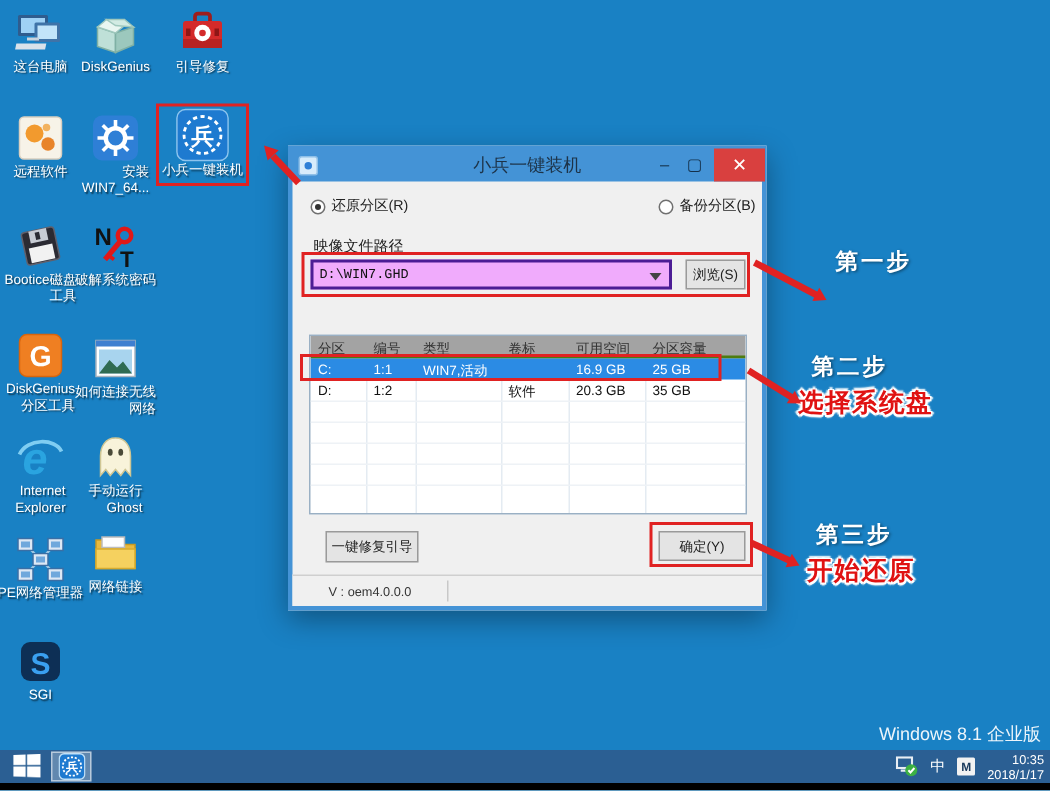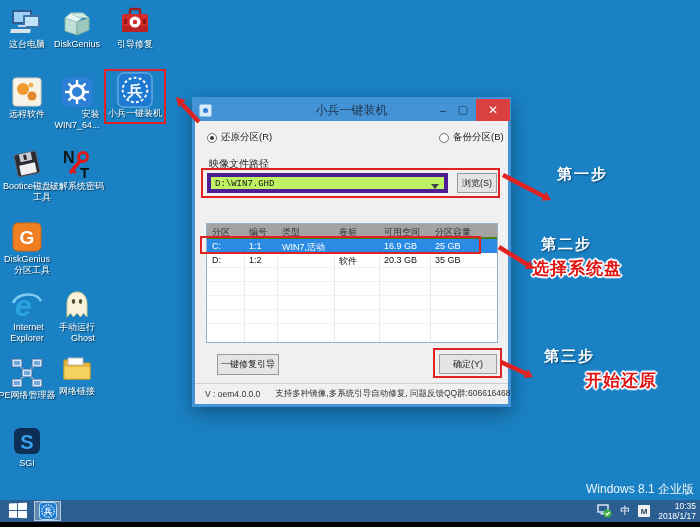--- a/index.html
+++ b/index.html
@@ -31,22 +31,22 @@
              font-size:11px; color:#14304a; z-index:2; cursor:pointer; }
   #btn-min { right:58px; width:16px; }
   #btn-max { right:38px; width:16px; }
   #btn-close { right:-1px; width:34px; height:22px; background:#d9403f; color:#fff; font-size:12px; font-weight:bold; }
 
   .radio { position:absolute; display:flex; align-items:center; gap:4px; font-size:9.5px; color:#222; cursor:pointer; }
   .radio .dot { width:10px; height:10px; border:1px solid #707070; border-radius:50%; background:#fff; position:relative; }
   .radio.sel .dot:after { content:""; position:absolute; left:2px; top:2px; width:4px; height:4px; border-radius:50%; background:#333; }
 
   #path-label { position:absolute; left:14px; top:57px; font-size:10px; color:#222; }
-  #combo { position:absolute; left:12px; top:73px; width:241px; height:20px; background:#bef264;
-           border:4px solid #4c1d95; display:flex; align-items:flex-end; font-size:9px; color:#111; cursor:pointer; }
+  #combo { position:absolute; left:12px; top:73px; width:241px; height:20px; background:#f0abfc;
+           border:2px solid #4c1d95; display:flex; align-items:center; font-size:9px; color:#111; cursor:pointer; }
   #combo-text { padding-left:4px; font-family:"Liberation Mono","DejaVu Sans Mono",monospace; }
   #combo-arrow { position:absolute; right:5px; top:7px; width:0; height:0;
                  border-left:4px solid transparent; border-right:4px solid transparent; border-top:5px solid #444; }
   .btn { position:absolute; background:#e4e4e4; border:1px solid #9a9a9a; font-size:9px; color:#222;
          display:flex; align-items:center; justify-content:center; cursor:pointer; }
   #btn-browse { left:262px; top:73px; width:40px; height:20px; }
   #btn-repair { left:22px; top:254px; width:62px; height:21px; }
   #btn-ok { left:244px; top:254px; width:58px; height:20px; }
 
   #ptable { position:absolute; left:11px; top:123px; width:292px; height:120px; background:#fff;
@@ -56,21 +56,21 @@
   #thead { position:absolute; left:0; top:0; right:0; height:15px; background:#a3a3a3; border-bottom:2px solid #4d7c0f; }
   .th { position:absolute; top:2px; font-size:9px; color:#333; }
   .trow { position:absolute; left:0; right:0; height:14px; font-size:9px; color:#111; cursor:pointer; }
   .trow .td { position:absolute; top:2px; }
   .trow.sel { background:#2b8be4; color:#fff; }
   
   .cx0{left:5px;} .cx1{left:42px;} .cx2{left:75px;} .cx3{left:132px;} .cx4{left:177px;} .cx5{left:228px;}
 
   #statusbar { position:absolute; left:0; right:0; bottom:0; height:21px; border-top:1px solid #cfcfcf;
                display:flex; align-items:center; font-size:8.5px; color:#333; background:#f0f0f0; white-space:nowrap; }
-  #status-version { padding:0 10px; }
+  #status-version { padding:0 24px; }
   #status-sep { width:1px; height:14px; background:#c8c8c8; margin-right:5px; }
 
   
   .step-title { position:absolute; font-size:15px; font-weight:bold; color:#fff;
                 text-shadow:1px 1px 2px rgba(0,0,0,.45); letter-spacing:2px; }
   .step-sub { position:absolute; font-size:17px; font-weight:bold; color:#e01212; letter-spacing:1px;
               text-shadow:-1px -1px 0 #fff, 1px -1px 0 #fff, -1px 1px 0 #fff, 1px 1px 0 #fff, 0 2px 1px #fff, 2px 0 1px #fff, -2px 0 1px #fff, 0 -2px 1px #fff; }
 
   #arrows { position:absolute; left:0; top:0; width:700px; height:527px; pointer-events:none; }
 
@@ -231,20 +231,34 @@
         <rect x="3" y="3" width="28" height="28" rx="5" fill="#ef7f22" stroke="#d8650d"></rect>
         <text x="17" y="24" font-size="19" font-weight="bold" fill="#fff" text-anchor="middle">G</text>
       </svg>
     </div>
     <div class="icon-label">
         <span>DiskGenius</span>
         <span>分区工具</span>
       </div>
   </div>
 
+  <div class="icon-cell" style="left:50px;top:222px;">
+    <div class="icon-img">
+      <svg width="34" height="34" viewBox="0 0 34 34">
+        <rect x="4" y="5" width="26" height="24" fill="#fff" stroke="#a8b4c0"></rect>
+        <rect x="4" y="5" width="26" height="4" fill="#3f7fd0"></rect>
+        <rect x="6" y="11" width="22" height="16" fill="#a8d4ee"></rect>
+        <polygon points="6,27 13,18 18,23 22,19 28,27" fill="#2f6b52"></polygon>
+      </svg>
+    </div>
+    <div class="icon-label">
+        <span>如何连接无线</span>
+        <span>网络</span>
+      </div>
+  </div>
 
   <div class="icon-cell" style="left:0px;top:288px;">
     <div class="icon-img">
       <svg width="34" height="34" viewBox="0 0 34 34">
         <text x="5" y="28" font-size="30" font-weight="bold" fill="#2aa4e0" font-style="italic">e</text>
         <path d="M3,15 C8,4 27,4 31,13" fill="none" stroke="#7fcdf2" stroke-width="2.5"></path>
       </svg>
     </div>
     <div class="icon-label">
         <span>Internet</span>
@@ -385,29 +399,28 @@
     </div>
     <div class="red-box" style="left:5px;top:136px;width:281px;height:18px;"></div>
 
     <div id="btn-repair" class="btn">一键修复引导</div>
     <div class="red-box" style="left:238px;top:248px;width:69px;height:30px;"></div>
     <div id="btn-ok" class="btn">确定(Y)</div>
 
     <div id="statusbar">
       <span id="status-version">V : oem4.0.0.0</span>
       <span id="status-sep"></span>
-      <span>支持多种镜像,多系统引导自动修复, 问题反馈QQ群:606616468</span>
     </div>
   </div>
 
   <div class="step-title" style="left:557px;top:165px;">第一步</div>
   <div class="step-title" style="left:541px;top:235px;">第二步</div>
   <div class="step-sub" style="left:532px;top:257px;">选择系统盘</div>
   <div class="step-title" style="left:544px;top:347px;">第三步</div>
-  <div class="step-sub" style="left:538px;top:369px;margin-left:47px;">开始还原</div>
+  <div class="step-sub" style="left:538px;top:369px;">开始还原</div>
 
   <svg id="arrows">
 
     <g>
       <line x1="199" y1="122" x2="182" y2="104" stroke="#e02222" stroke-width="4.5"></line>
       <polygon points="176,97 185.8,100.2 178.4,107" fill="#e02222"></polygon>
     </g>
 
     <g>
       <line x1="503" y1="175" x2="545" y2="197" stroke="#e02222" stroke-width="4.5"></line>

